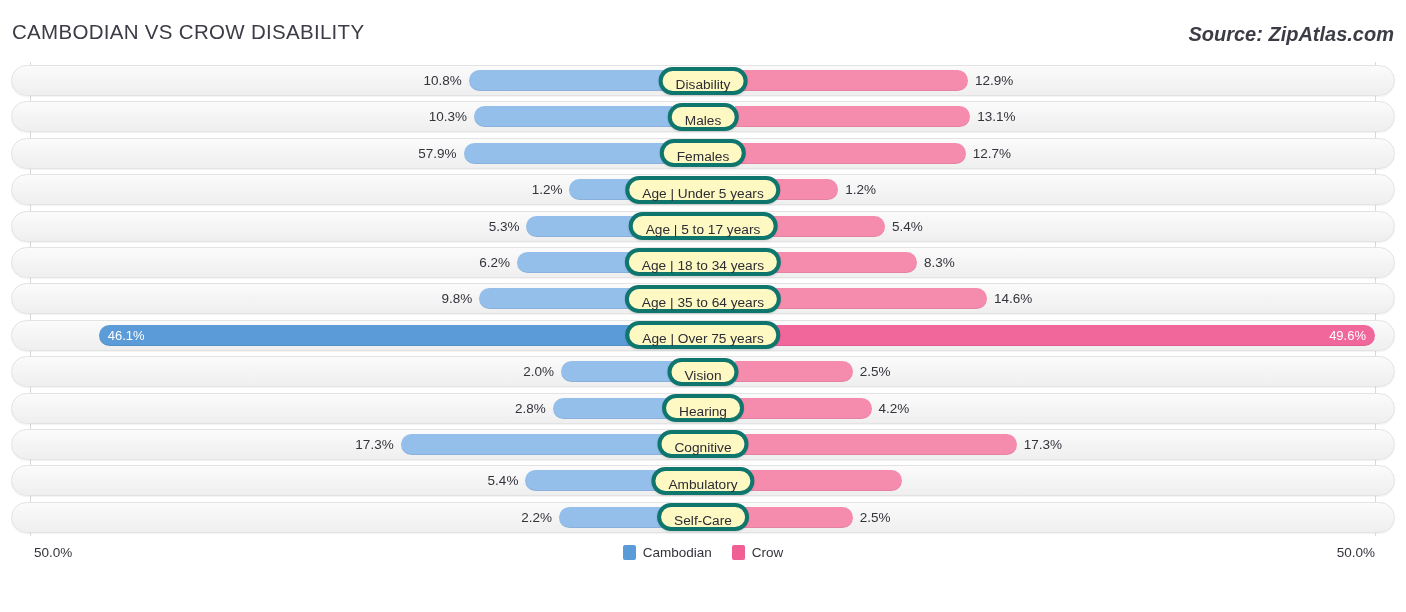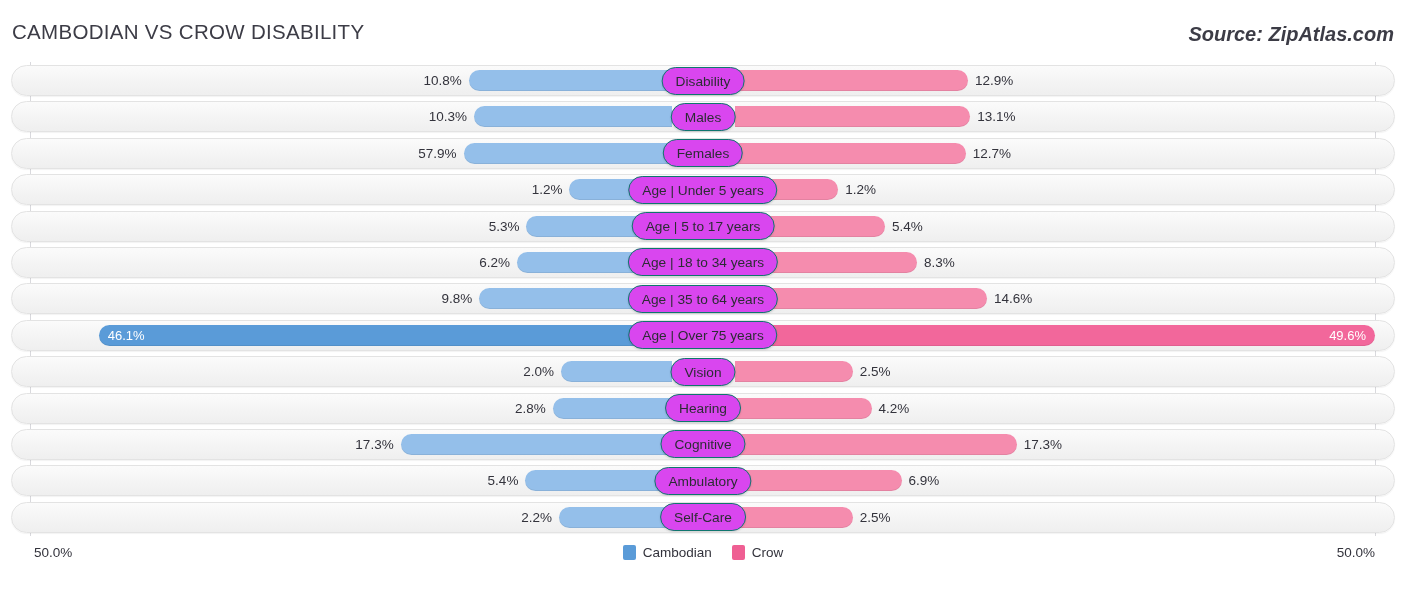--- a/index.html
+++ b/index.html
@@ -121,22 +121,22 @@
 
   
   .pill {
     position: absolute;
     left: 50%;
     transform: translateX(-50%);
     top: 1.5px;
     height: 28px;
     line-height: 28px;
     padding: 0 13px;
-    background: #d946ef;
-    border: 1px solid #0f766e;
+    background: #fef9c3;
+    border: 4px solid #0f766e;
     border-radius: 15px;
     font-size: 13.7px;
     color: #2c2c34;
     white-space: nowrap;
     box-shadow: 0 1px 2px rgba(0,0,0,.13);
     box-sizing: border-box;
     z-index: 5;
   }
   .pill-wrap {
     position: absolute;
@@ -301,21 +301,20 @@
         <div class="val right" style="left: 1023.83px; width: 120px;">17.3%</div>
         <div class="pill-wrap">
           <div class="pill">Cognitive</div>
         </div>
       </div>
       <div class="row">
         <div class="track"></div>
         <div class="bar left" style="width: 146.613px;"></div>
         <div class="bar right" style="width: 166.512px;"></div>
         <div class="val left" style="right: 887.613px; width: 120px;">5.4%</div>
-        <div class="val right" style="left: 908.512px; width: 120px;">6.9%</div>
         <div class="pill-wrap">
           <div class="pill">Ambulatory</div>
         </div>
       </div>
       <div class="row">
         <div class="track"></div>
         <div class="bar left" style="width: 113.065px;"></div>
         <div class="bar right" style="width: 117.722px;"></div>
         <div class="val left" style="right: 854.065px; width: 120px;">2.2%</div>
         <div class="val right" style="left: 859.722px; width: 120px;">2.5%</div>

